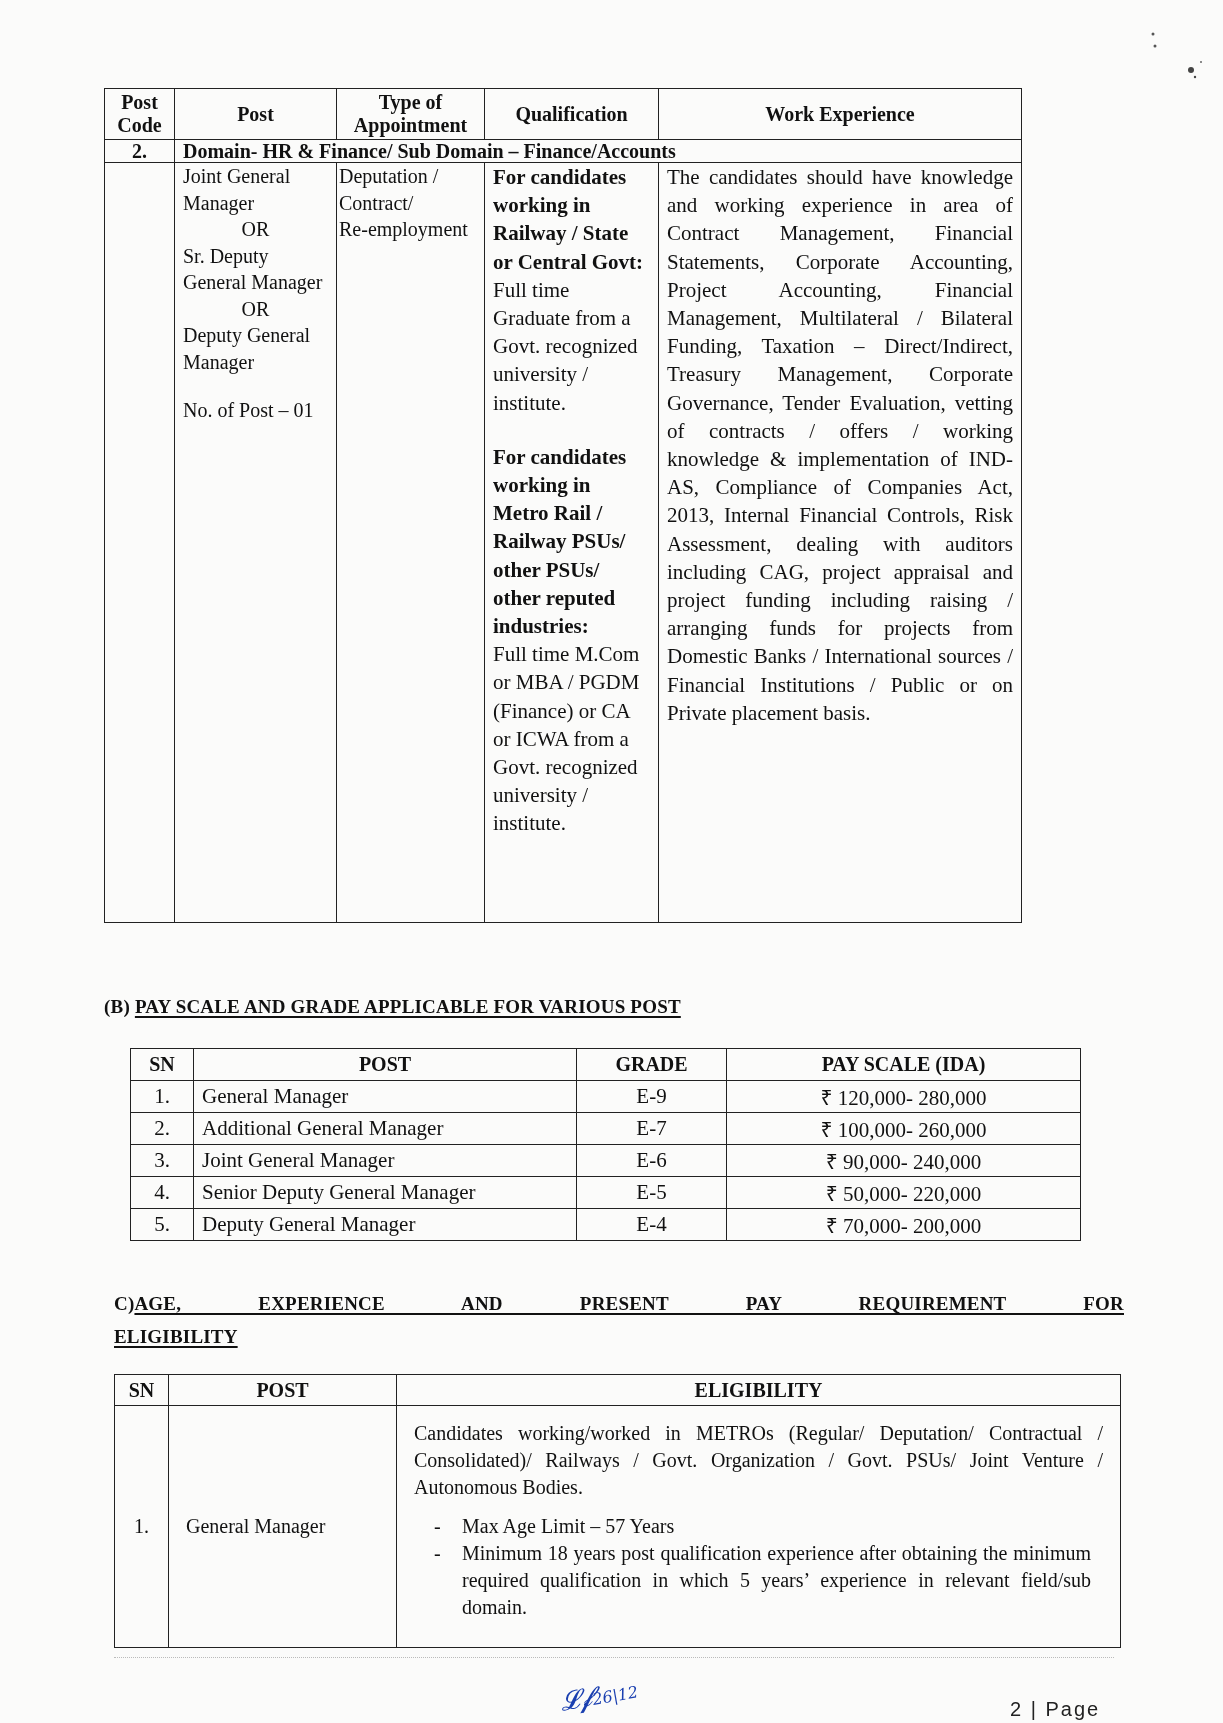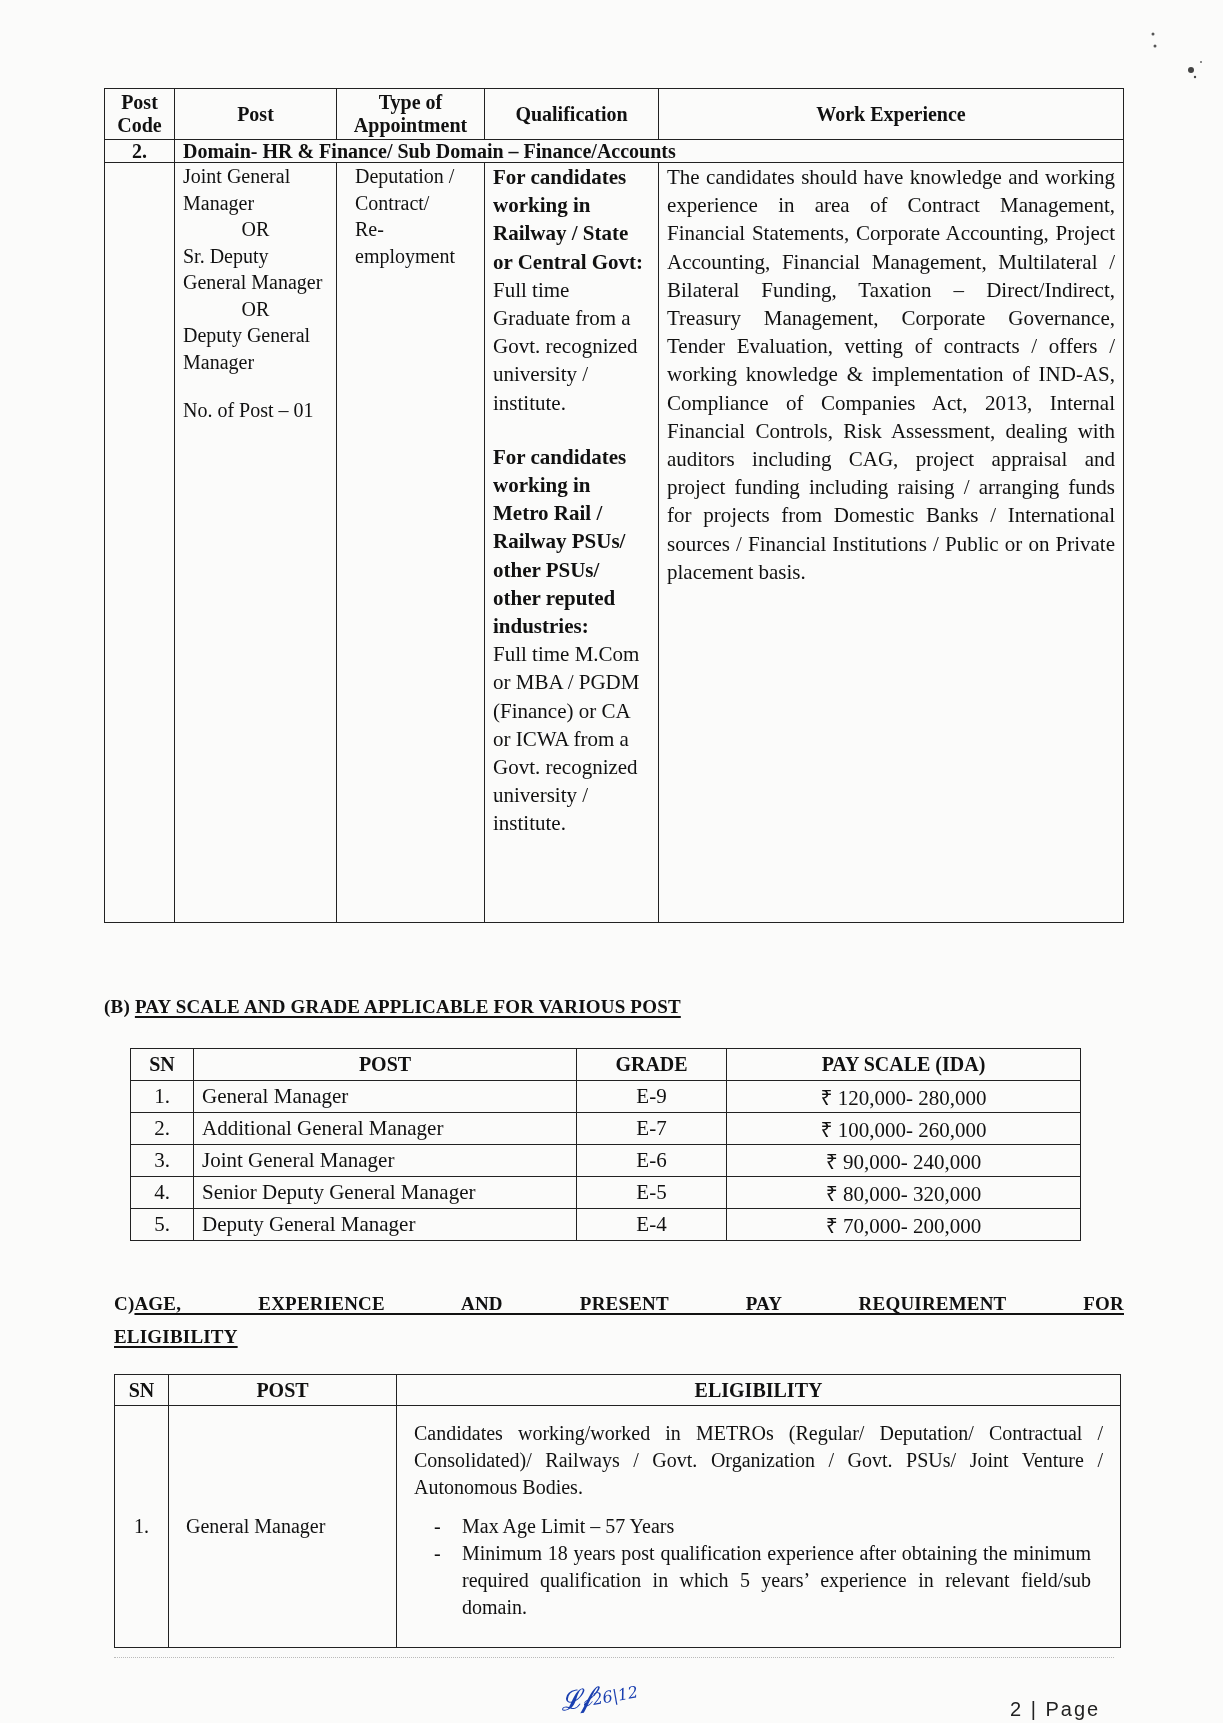--- a/index.html
+++ b/index.html
@@ -7,21 +7,21 @@
     width: 1223px; height: 1723px; position: relative;
     background: #fbfbfa; color: #111;
     font-family: "Liberation Serif", serif;
     overflow: hidden;
   }
   .abs { position: absolute; }
   table { border-collapse: collapse; }
   td, th { border: 1.3px solid #222; vertical-align: top; }
 
   
-  #tableA { position: absolute; left: 104px; top: 88px; width: 1020px; font-size: 21px; line-height: 28.2px; }
+  #tableA { position: absolute; left: 104px; top: 88px; width: 918px; font-size: 21px; line-height: 28.2px; }
   #tableA th { font-weight: bold; font-size: 20px; line-height: 23px; text-align: center; vertical-align: middle; padding: 1px 2px; }
   #tableA td { padding: 0 8px; }
   .just { text-align: justify; text-align-last: left; }
   .center { text-align: center; }
   .bold { font-weight: bold; }
 
   
   .section-title { font-weight: bold; font-size: 19px; letter-spacing: 0.2px; }
   .section-title u { text-decoration: underline; text-decoration-thickness: 2px; text-underline-offset: 3px; }
 
@@ -72,21 +72,21 @@
     <td></td>
     <td style="font-size:20px;line-height:26.5px">
       <div>Joint General Manager</div>
       <div class="center">OR</div>
       <div>Sr. Deputy General Manager</div>
       <div class="center">OR</div>
       <div>Deputy General Manager</div>
       <div style="height:22px"></div>
       <div>No. of Post – 01</div>
     </td>
-    <td style="font-size:20px;line-height:26.5px;padding-left:18px">
+    <td style="font-size:20px;line-height:26.5px;padding-left:2px">
       <div>Deputation /</div>
       <div>Contract/</div>
       <div>Re-employment</div>
     </td>
     <td>
       <div class="bold">For candidates working in Railway / State or Central Govt:</div>
       <div>Full time Graduate from a Govt. recognized university / institute.</div>
       <div style="height:26px"></div>
       <div class="bold">For candidates working in Metro Rail / Railway PSUs/ other PSUs/ other reputed industries:</div>
       <div>Full time M.Com or MBA / PGDM (Finance) or CA or ICWA from a Govt. recognized university / institute.</div>
@@ -129,21 +129,21 @@
   <tr>
     <td class="center">3.</td>
     <td>Joint General Manager</td>
     <td class="center">E-6</td>
     <td class="center">₹ 90,000- 240,000</td>
   </tr>
   <tr>
     <td class="center">4.</td>
     <td>Senior Deputy General Manager</td>
     <td class="center">E-5</td>
-    <td class="center">₹ 80,000- 320,000</td>
+    <td class="center">₹ 50,000- 220,000</td>
   </tr>
   <tr>
     <td class="center">5.</td>
     <td>Deputy General Manager</td>
     <td class="center">E-4</td>
     <td class="center">₹ 70,000- 200,000</td>
   </tr>
 </tbody>
   </table>
 

